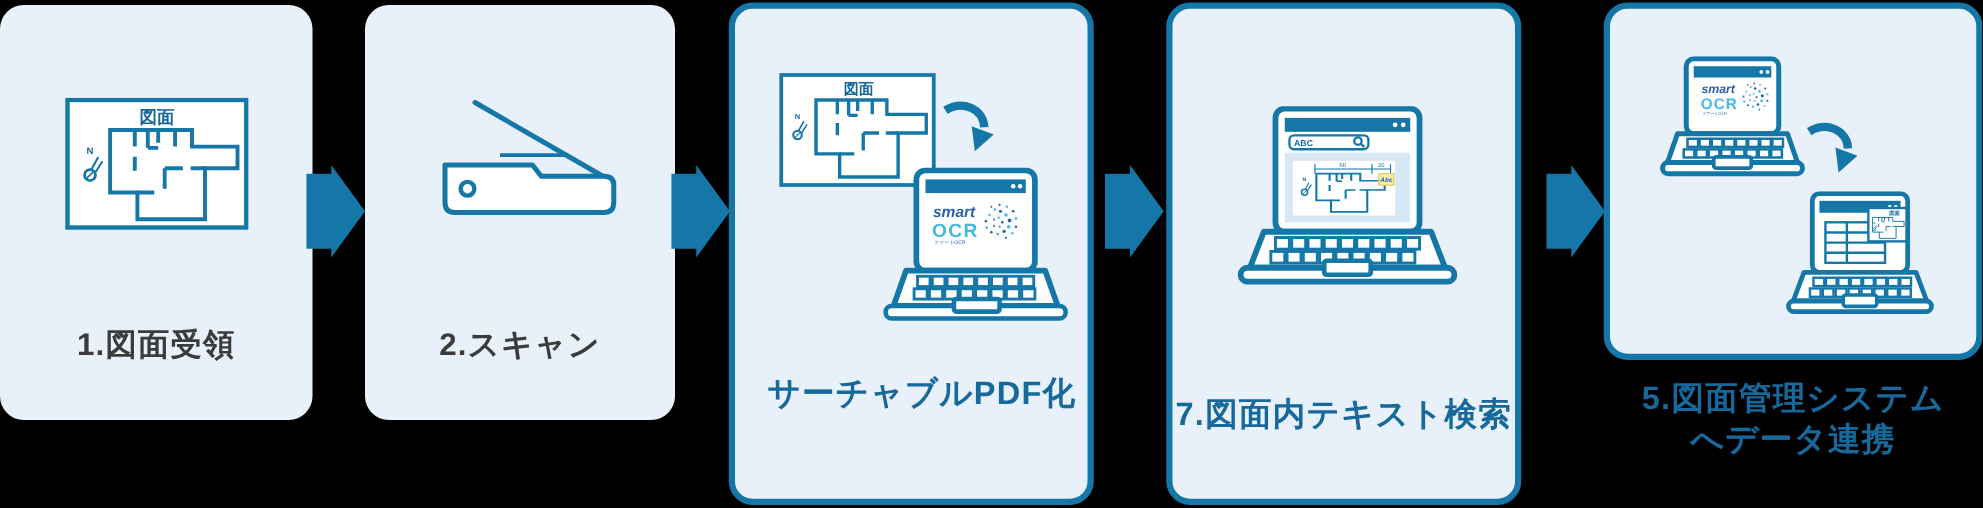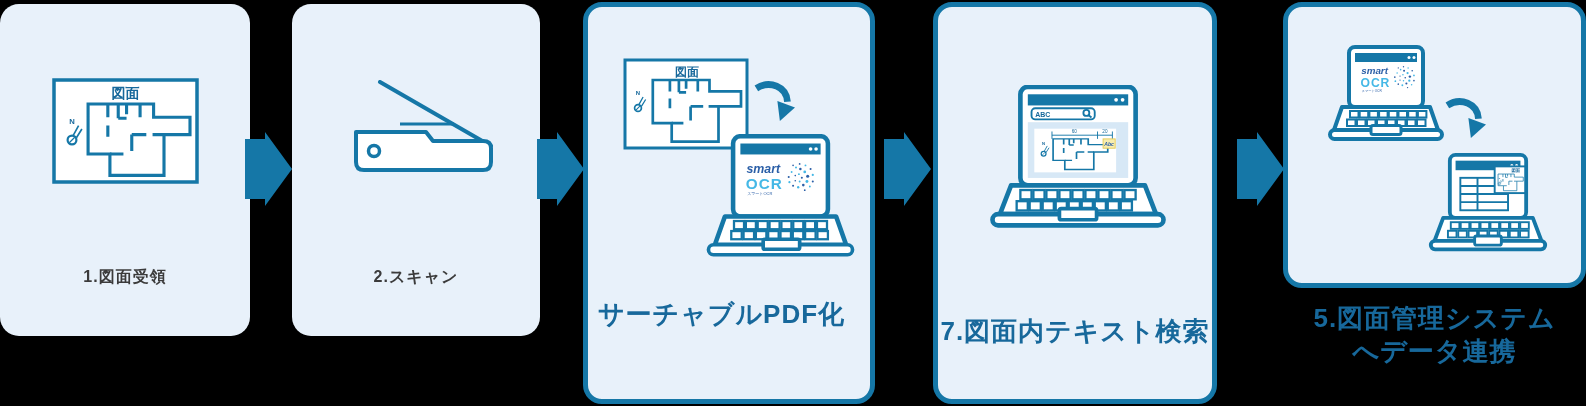--- a/index.html
+++ b/index.html
@@ -1,27 +1,27 @@
 <!DOCTYPE html>
 <html><head>
 <meta charset="utf-8">
 <style>
   html,body{margin:0;padding:0;background:#000;}
   .canvas{position:relative;width:1586px;height:406px;background:#000;overflow:hidden;
           font-family:"Liberation Sans","DejaVu Sans",sans-serif;}
   .box{position:absolute;background:#E8F1FA;box-sizing:border-box;border-radius:19px;}
   .box.bordered{border:5px solid #1577A7;}
   .abs{position:absolute;}
-  .step-label{position:absolute;left:0;right:0;font-weight:700;font-size:16px;
+  .step-label{position:absolute;left:0;right:0;font-weight:700;font-size:25px;
               line-height:33px;color:#3B3B3B;text-align:center;letter-spacing:1px;}
   .step-label.blue{color:#17689B;font-size:26px;}
   .step-label.left{text-align:left;}
   .step-label .indent{padding-left:26px;}
   .step-label.left .line{padding-left:10px;}
-  .step-label.left .line.indent{}
+  .step-label.left .line.indent{margin-left:16px;}
   svg{display:block;}
   .defs-holder{position:absolute;width:0;height:0;overflow:hidden;}
 </style>
 </head>
 <body>
 
 <div class="canvas">
 
   <svg class="defs-holder" aria-hidden="true">
     <defs>

